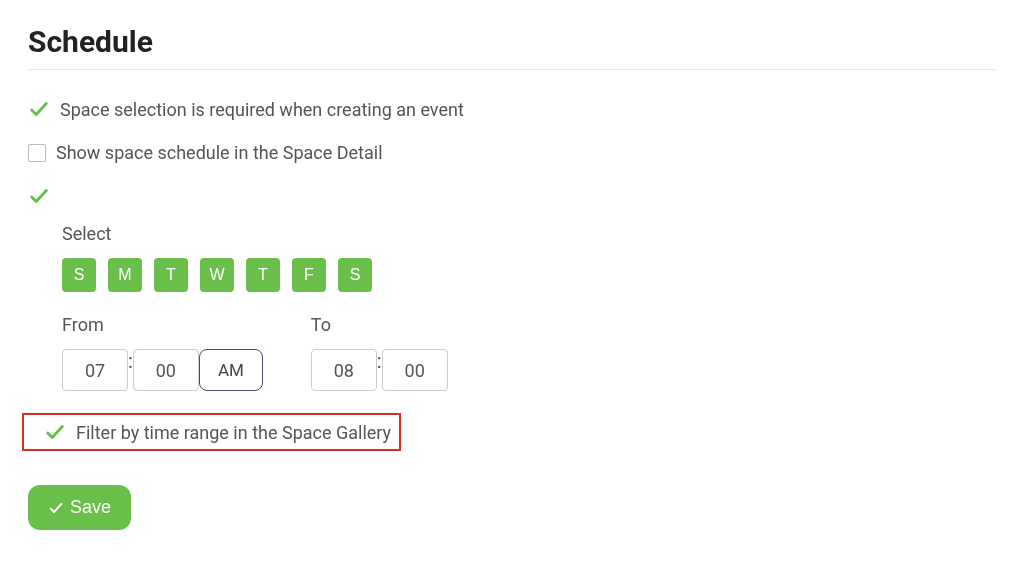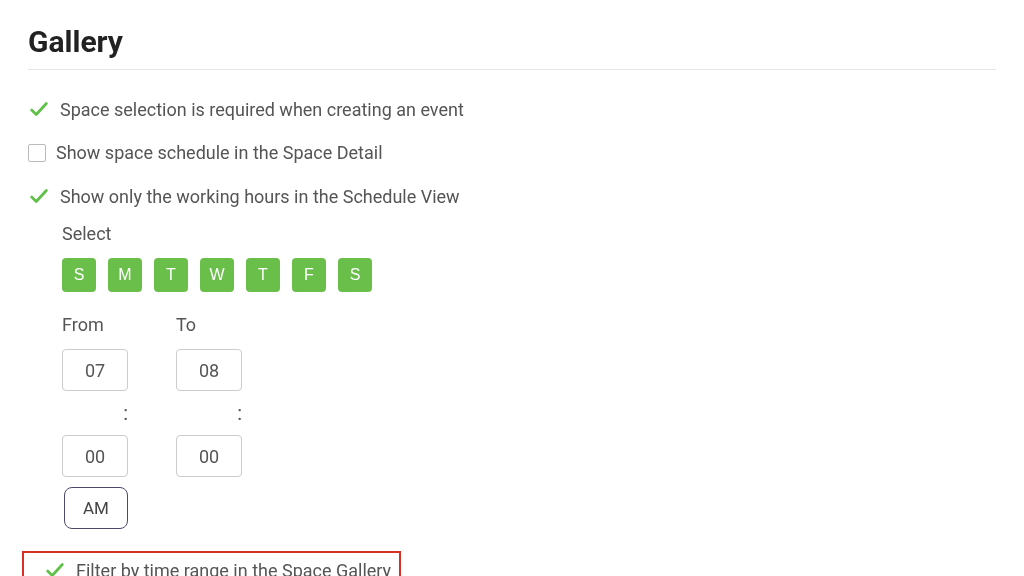--- a/index.html
+++ b/index.html
@@ -93,23 +93,21 @@
       gap: 48px;
       margin-left: 0px;
     }
     .time-group-label {
       font-size: 18px;
       color: #555;
       margin-bottom: 14px;
     }
     .time-controls {
       display: flex;
-      align-items: flex-end;
-      gap: 10px;
-      flex-direction: column;
+      align-items: flex-start;
     }
     .time-input {
       width: 66px;
       height: 42px;
       border: 1px solid #ccc;
       border-radius: 4px;
       text-align: center;
       font-size: 18px;
       color: #555;
       font-family: inherit;
@@ -150,21 +148,21 @@
       fill: none;
       stroke-linecap: round;
       stroke-linejoin: round;
     }
   </style>
 </head>
 <body>
 
 
 
-<h1 class="page-title">Gallery</h1>
+<h1 class="page-title">Schedule</h1>
 <hr class="divider">
 
 <div class="option-row">
   <span class="check-icon">
     <svg viewBox="0 0 24 24">
         <polyline points="4 13 9 18 20 6"></polyline>
       </svg>
   </span>
   <span>Space selection is required when creating an event</span>
 </div>
@@ -173,21 +171,20 @@
   <span class="checkbox-empty"></span>
   <span>Show space schedule in the Space Detail</span>
 </div>
 
 <div class="option-row">
   <span class="check-icon">
     <svg viewBox="0 0 24 24">
         <polyline points="4 13 9 18 20 6"></polyline>
       </svg>
   </span>
-  <span>Show only the working hours in the Schedule View</span>
 </div>
 
 <div class="subsection">
   <div class="subsection-label">Select</div>
   <div class="day-row">
     <button class="day-btn">S</button>
     <button class="day-btn">M</button>
     <button class="day-btn">T</button>
     <button class="day-btn">W</button>
     <button class="day-btn">T</button>

